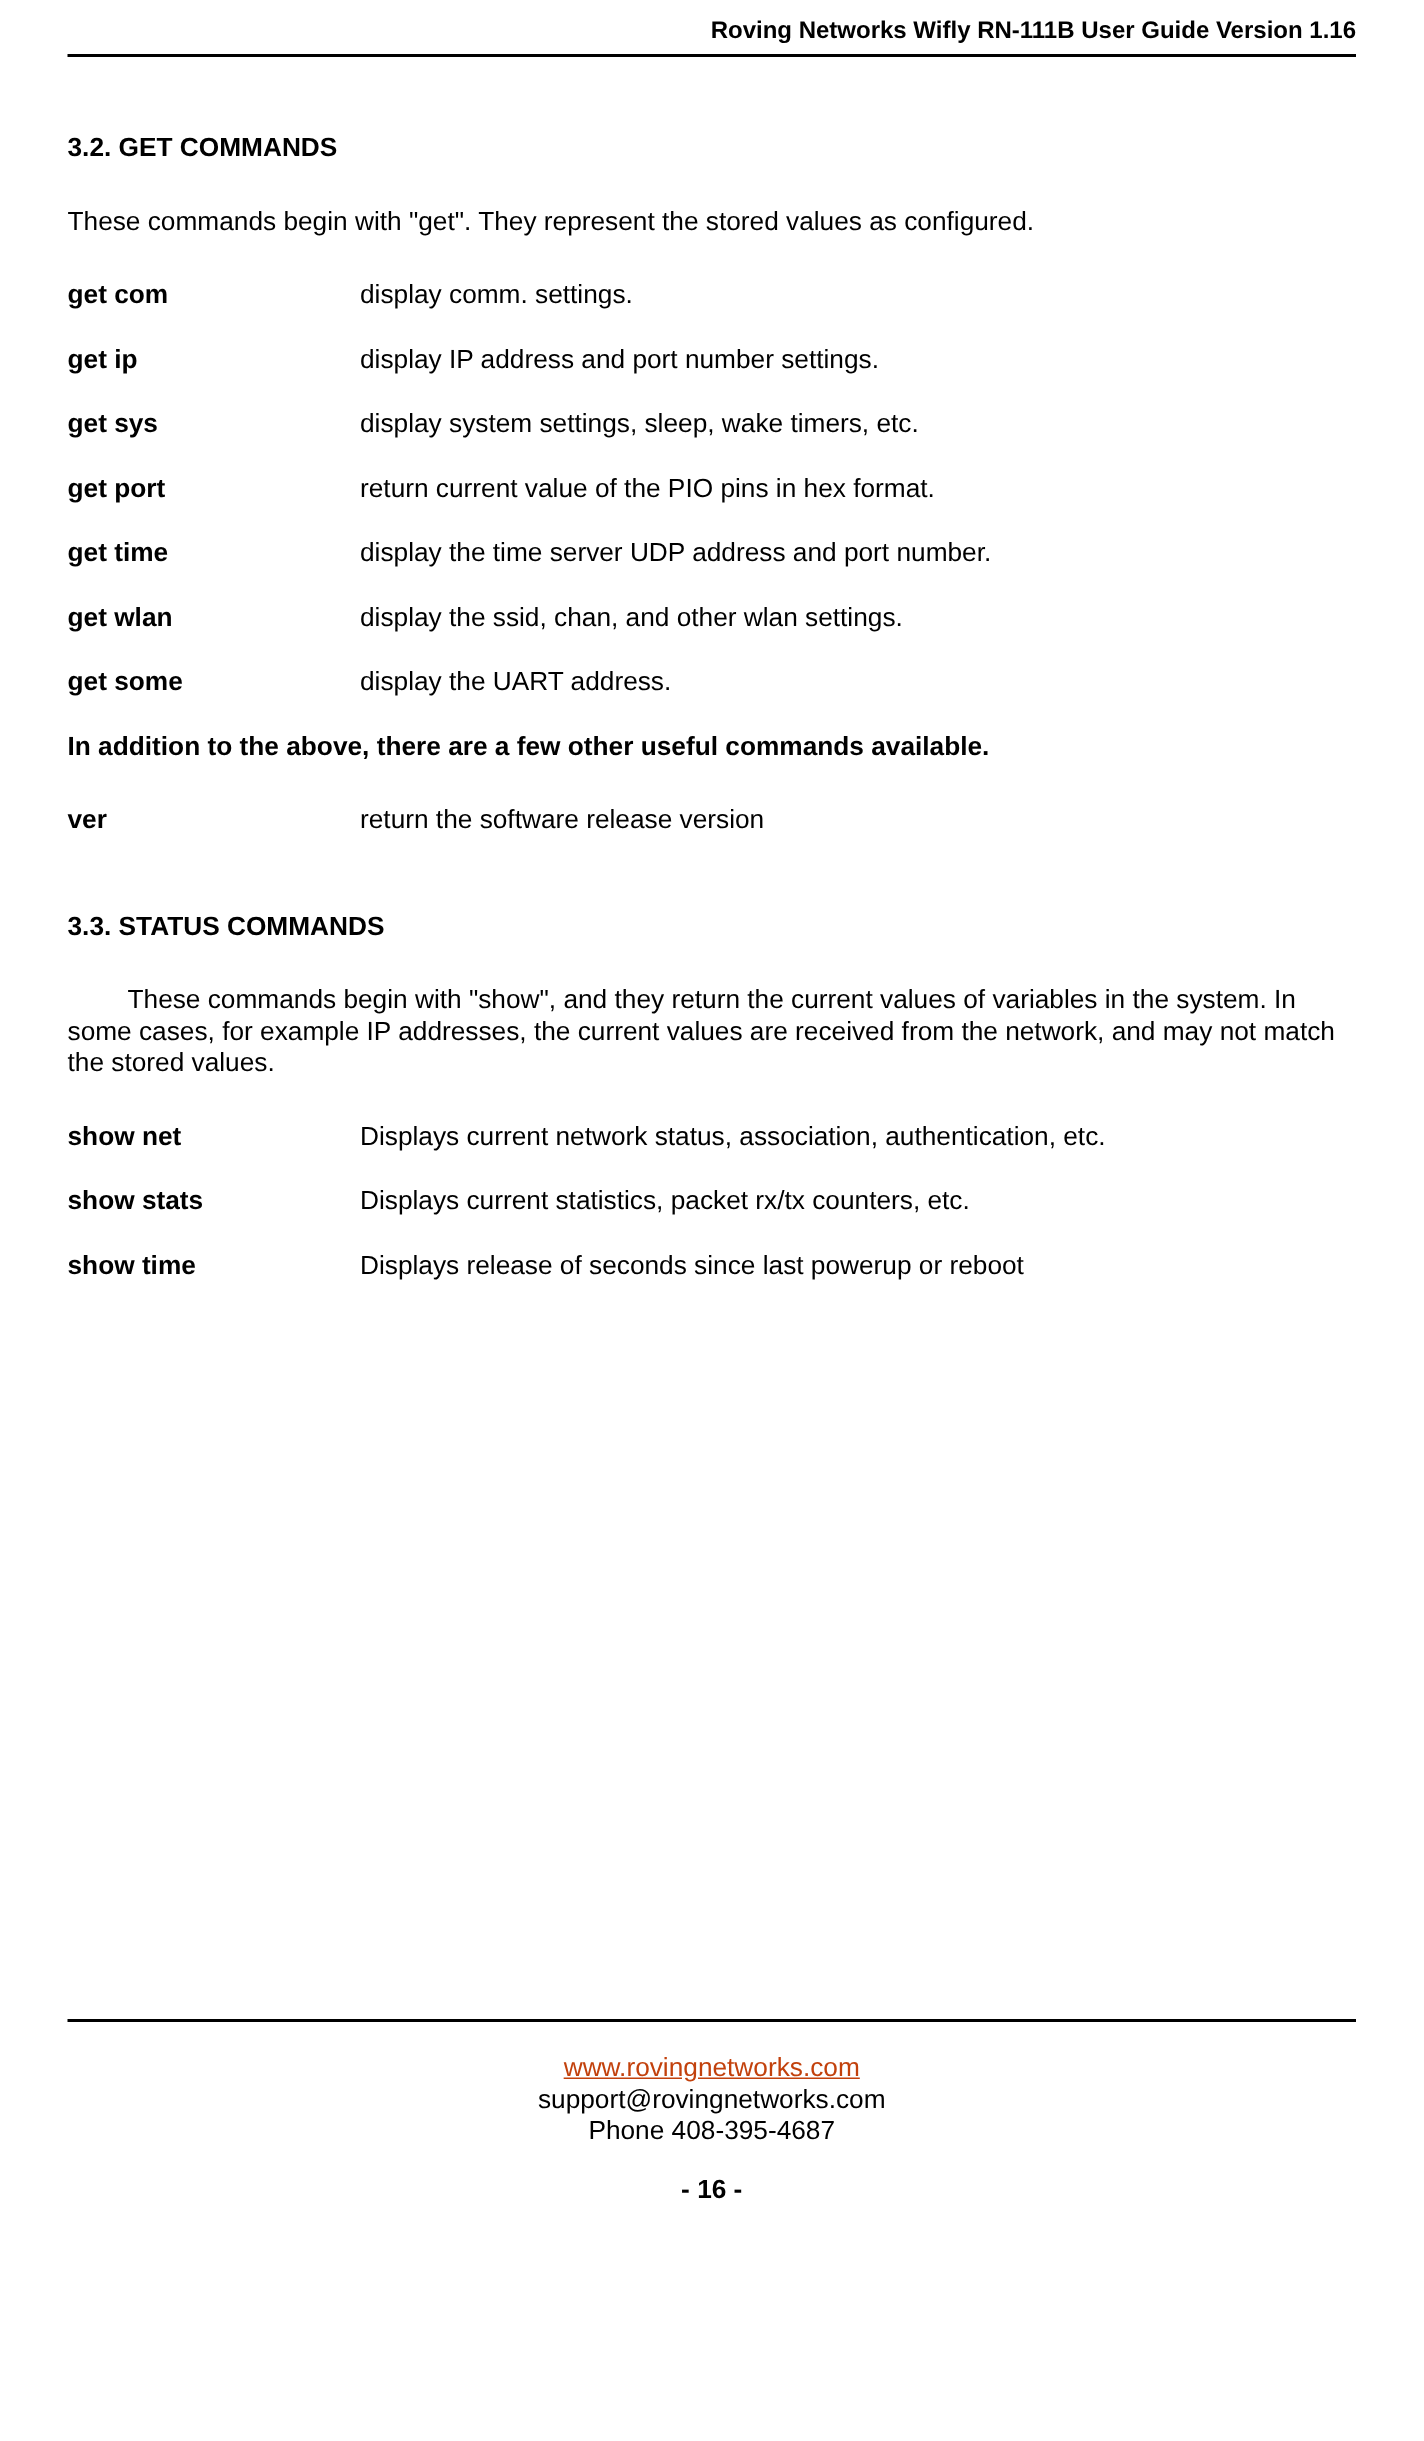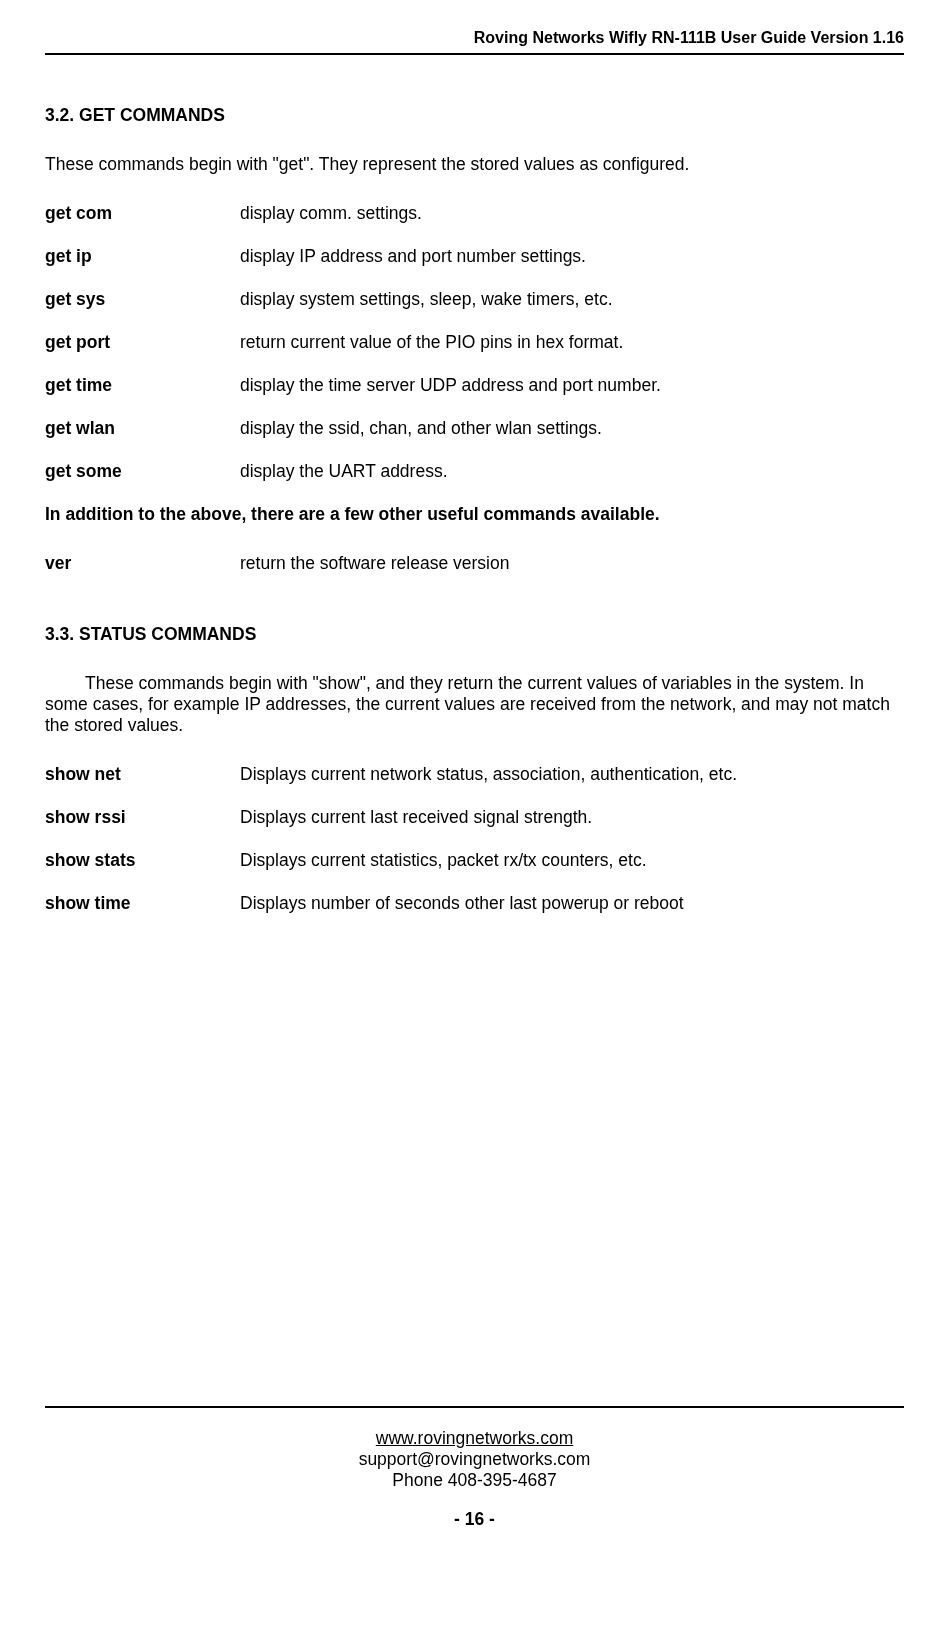--- a/index.html
+++ b/index.html
@@ -5,21 +5,21 @@
     body {
       font-family: Verdana, Geneva, sans-serif;
       font-size: 17.5px;
       margin: 0;
       padding: 0;
       color: #000;
       background: #fff;
       width: 949px;
     }
     .page {
-      padding: 29px 45px 18px 45px;
+      padding: 12px 45px 18px 45px;
       box-sizing: border-box;
     }
     .header-line {
       text-align: right;
       font-weight: bold;
       font-size: 16px;
       padding-bottom: 6px;
       border-bottom: 2px solid #000;
     }
     .section-body {
@@ -60,21 +60,21 @@
     }
     .footer-spacer {
       height: 470px;
     }
     .footer-line {
       border-top: 2px solid #000;
       padding-top: 20px;
       text-align: center;
     }
     .footer-link {
-      color: #000000;
+      color: #c2410c;
       text-decoration: underline;
     }
     .footer-info {
       text-align: center;
     }
     .page-num {
       text-align: center;
       font-weight: bold;
       margin-top: 18px;
     }
@@ -131,30 +131,26 @@
 
   <div>
     <div class="status-heading">3.3.    STATUS COMMANDS</div>
     <div class="status-intro"><span>These commands begin with "show",  and they return the current values of variables in the system.   In some cases,  for example IP addresses,  the current values are received from the network, and may not match the stored values.</span></div>
 
     <div class="cmd-row">
       <div class="cmd-name">show  net</div>
       <div class="cmd-desc">Displays current network status, association, authentication, etc.</div>
     </div>
     <div class="cmd-row">
-      <div class="cmd-name">show  rssi</div>
-      <div class="cmd-desc">Displays current last received signal strength.</div>
-    </div>
-    <div class="cmd-row">
       <div class="cmd-name">show  stats</div>
       <div class="cmd-desc">Displays current statistics,  packet rx/tx counters, etc.</div>
     </div>
     <div class="cmd-row">
       <div class="cmd-name">show  time</div>
-      <div class="cmd-desc">Displays number of seconds other last powerup or reboot</div>
+      <div class="cmd-desc">Displays release of seconds since last powerup or reboot</div>
     </div>
   </div>
 
   <div class="footer-spacer"></div>
 
   <div class="footer-line">
     <span class="footer-link">www.rovingnetworks.com</span>
     <div class="footer-info">
       <div>support@rovingnetworks.com</div>
       <div>Phone 408-395-4687</div>

